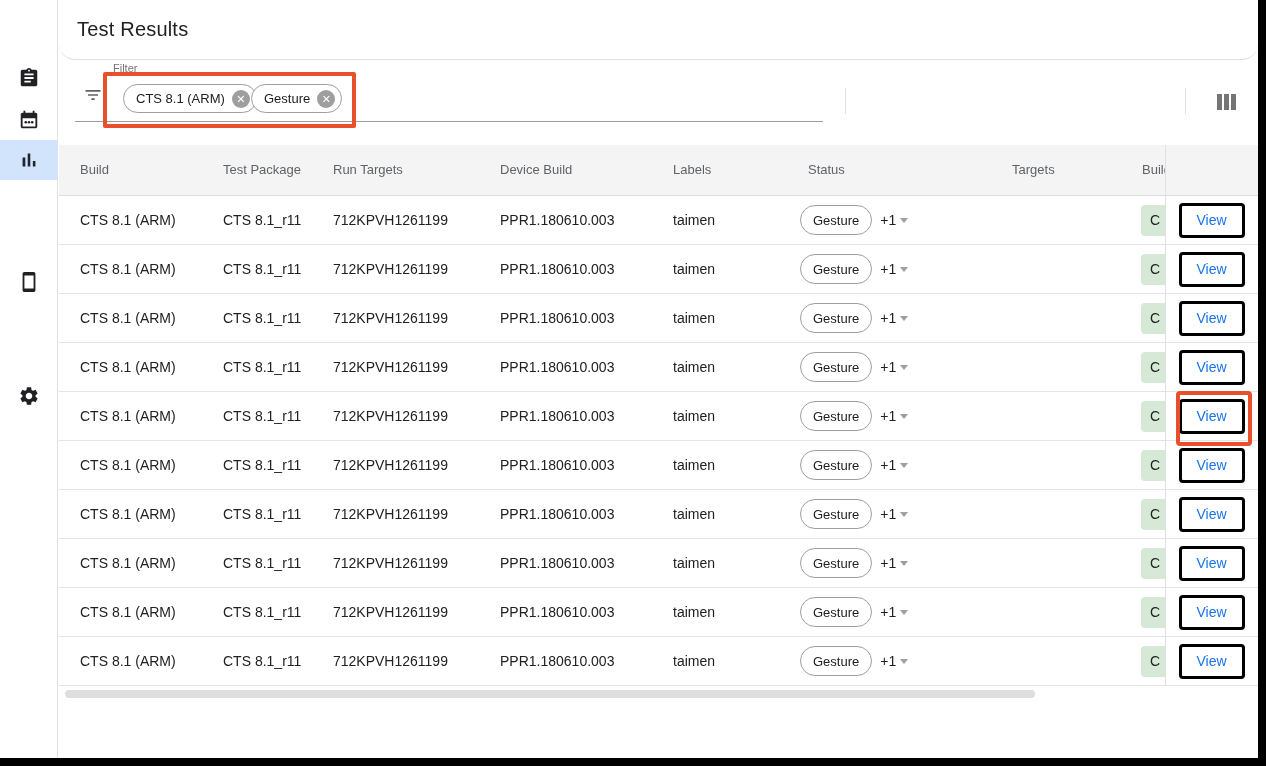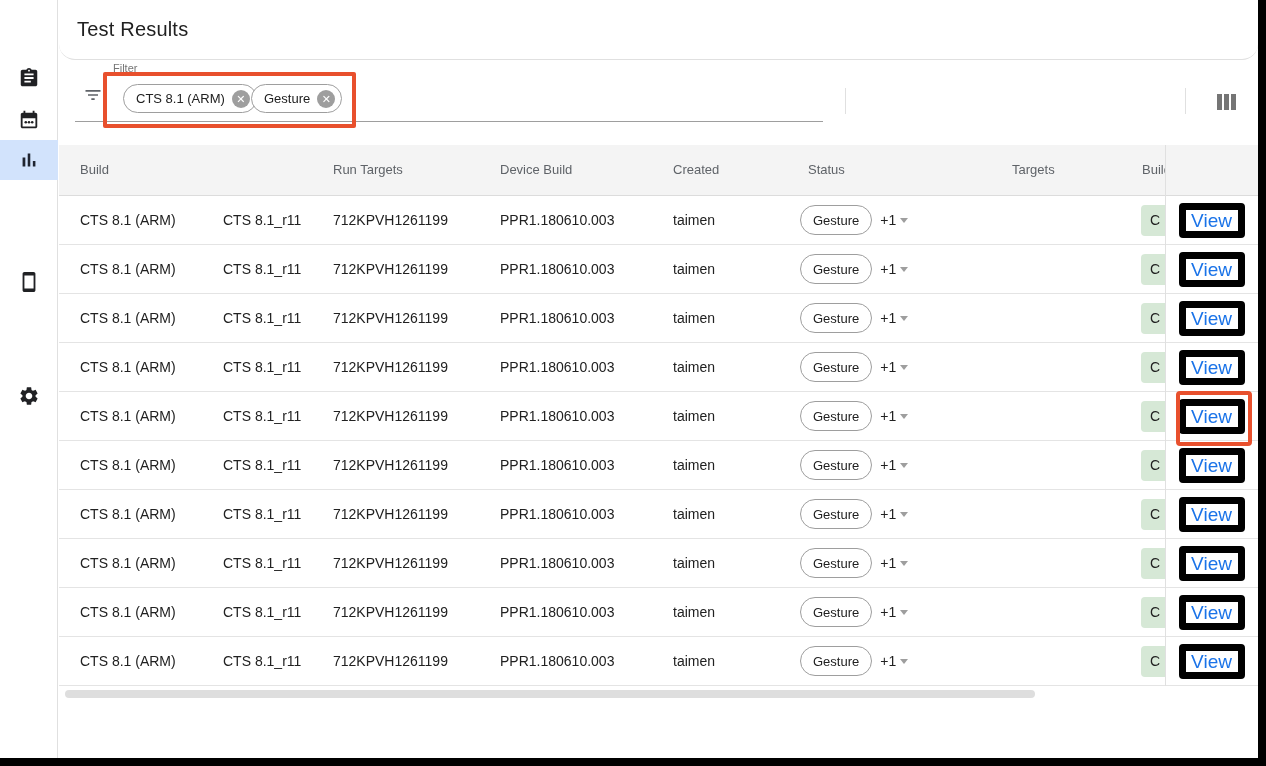--- a/index.html
+++ b/index.html
@@ -49,22 +49,22 @@
   .trow { position:absolute; left:0; width:1199px; height:49px; border-bottom:1px solid #e4e4e4; background:#fff; }
   .td { position:absolute; top:0; line-height:48px; font-size:14px; color:#212121; white-space:nowrap; }
   .labels-cell { position:absolute; left:741px; top:0; height:48px; display:flex; align-items:center; gap:8px; }
   .chip-label { display:inline-flex; align-items:center; height:30px; padding:0 12px; border:1px solid #9e9e9e;
                 border-radius:15px; font-size:13px; color:#212121; background:#fff; cursor:pointer; }
   .labels-more { display:inline-flex; align-items:center; gap:4px; font-size:14px; color:#212121; cursor:pointer; }
   .labels-more .caret-down { border-top-color:#9e9e9e; border-left-width:4px; border-right-width:4px; border-top-width:5px; }
   .badge { position:absolute; left:1082px; top:9px; width:110px; height:31px; line-height:31px; padding-left:9px;
            background:#d6e8d6; border-radius:4px; font-size:14px; color:#212121; }
   .row-action { position:absolute; right:0; top:0; width:93px; height:48px; display:flex; align-items:center; justify-content:center; }
-  .view-btn { width:66px; height:35px; border:7px solid #000000; border-radius:4px; background:#fff; color:#1a73e8;
-              font-size:19px; font-family:inherit; cursor:pointer; }
+  .view-btn { width:66px; height:35px; border:3px solid #000000; border-radius:4px; background:#fff; color:#1a73e8;
+              font-size:14px; font-family:inherit; cursor:pointer; }
 
   
   .hl-box { position:absolute; border:4px solid #e8502d; z-index:40; pointer-events:none; }
   .hl-chips { left:103px; top:72px; width:253px; height:56px; border-radius:2px; }
   .hl-view { left:1176px; top:391px; width:76px; height:55px; border-radius:4px; }
 
   
   .hscroll-thumb { position:absolute; left:65px; top:690px; width:970px; height:8px; border-radius:4px; background:#dedede; cursor:pointer; }
   .pager { position:absolute; left:0; top:700px; width:1258px; height:58px; }
 </style>
@@ -134,23 +134,24 @@
       <i></i>
         <i></i>
         <i></i>
     </span>
   </div>
 
   <div class="table">
     <div class="thead">
       <div class="row-scroll">
         <span class="th" style="left:21px">Build</span>
+        <span class="th" style="left:164px">Test Package</span>
         <span class="th" style="left:274px">Run Targets</span>
         <span class="th" style="left:441px">Device Build</span>
-        <span class="th" style="left:614px">Created</span>
+        <span class="th" style="left:614px">Labels</span>
         <span class="th" style="left:749px">Status</span>
         <span class="th" style="left:953px">Targets</span>
         <span class="th" style="left:1083px">Build</span>
       </div>
     </div>
     <div class="tbody" id="tbody">
     <div class="trow" style="top: 51px;">
       <div class="row-scroll">
         <span class="td" style="left:21px">CTS 8.1 (ARM)</span>
         <span class="td" style="left:164px">CTS 8.1_r11</span>

